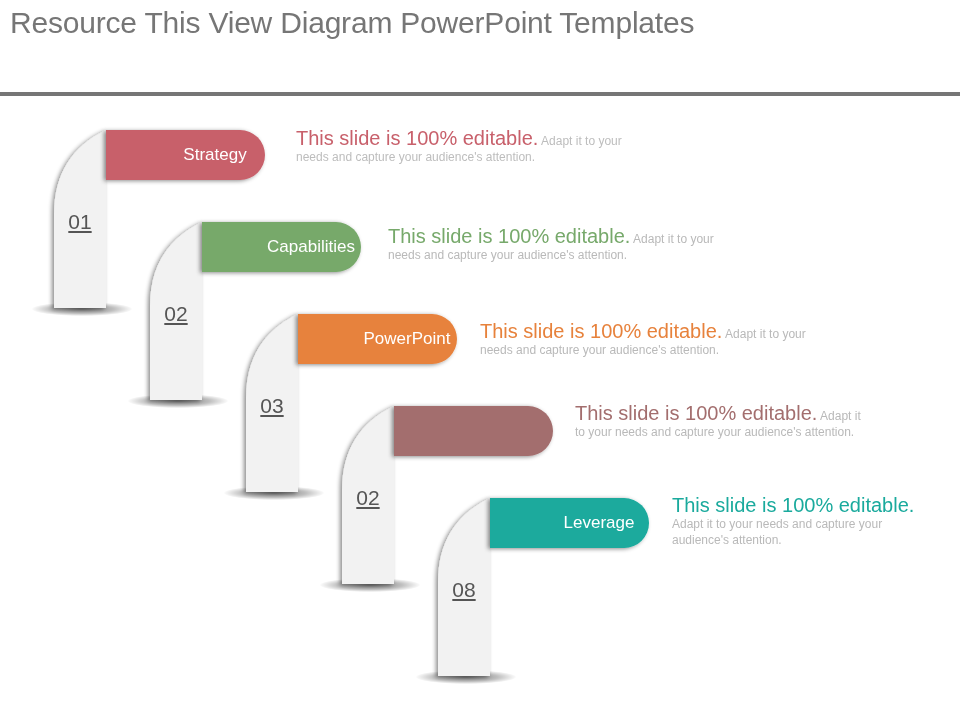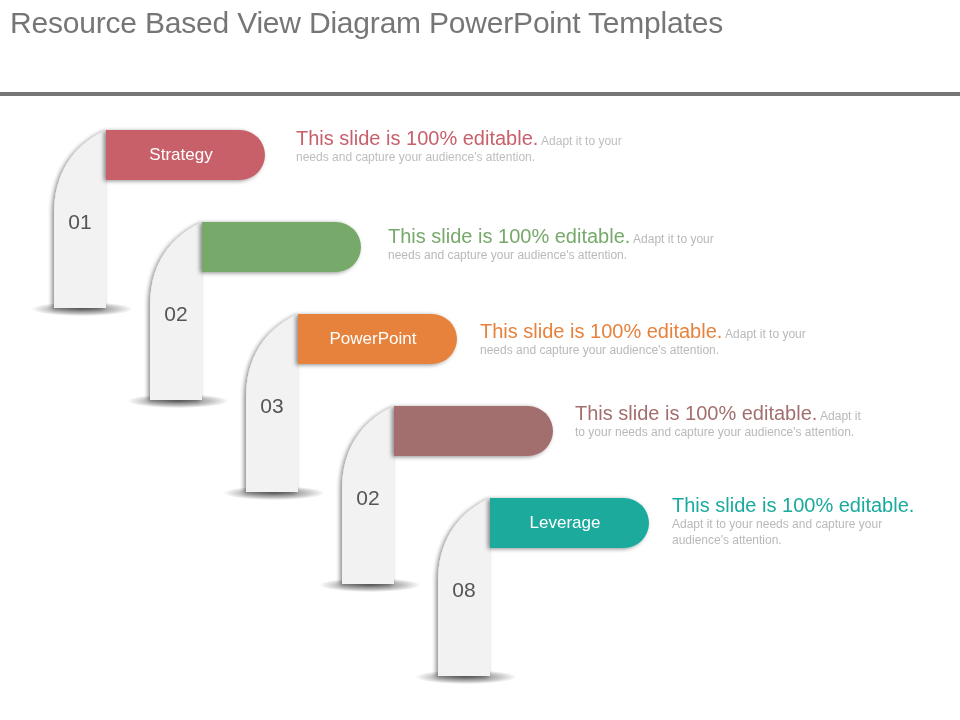--- a/index.html
+++ b/index.html
@@ -11,40 +11,40 @@
     position: absolute; left: 10px; top: 6px;
     font-size: 30px; color: #767676; letter-spacing: -0.2px; white-space: nowrap;
   }
   .rule {
     position: absolute; left: 0; top: 92px; width: 960px; height: 4px; background: #767676;
   }
   .step { position: absolute; width: 230px; height: 190px; }
   .step svg.shape { position: absolute; left: 0; top: 0; overflow: visible; }
   .step .num {
     position: absolute; left: 14px; top: 86px; width: 52px; text-align: center;
-    font-size: 21px; color: #555555;
+    font-size: 21px; color: #555555; text-decoration: underline;
   }
   .step .tab-label {
     position: absolute; left: 66px; top: 6px; width: 150px; height: 50px;
-    line-height: 50px; text-align: center; color: #ffffff; font-size: 17px;
+    line-height: 50px; text-align: center; color: #ffffff; font-size: 17px; padding-left: 34px;
   }
   .step .floor-shadow {
     position: absolute; left: -8px; top: 178px; width: 100px; height: 14px;
     border-radius: 50%;
     background: radial-gradient(ellipse at center, rgba(0,0,0,0.55) 0%, rgba(0,0,0,0.25) 45%, rgba(0,0,0,0) 72%);
   }
   .desc {
     position: absolute; font-size: 12px; line-height: 16px; color: #b9b9b9;
   }
   .desc .lead { font-size: 20px; }
 </style>
 </head>
 <body>
 
-<div class="title">Resource Based View Diagram PowerPoint Templates</div>
+<div class="title">Resource This View Diagram PowerPoint Templates</div>
 <div class="rule"></div>
 
 <div class="step" style="left:40px; top:124px;">
   <div class="floor-shadow"></div>
   <svg class="shape" width="230" height="190">
     <defs>
       <filter id="sh1" x="-20%" y="-20%" width="140%" height="140%">
         <feDropShadow dx="-2" dy="1" stdDeviation="2" flood-color="#000" flood-opacity="0.45"></feDropShadow>
       </filter>
     </defs>
@@ -63,20 +63,21 @@
   <svg class="shape" width="230" height="190">
     <defs>
       <filter id="sh2" x="-20%" y="-20%" width="140%" height="140%">
         <feDropShadow dx="-2" dy="1" stdDeviation="2" flood-color="#000" flood-opacity="0.45"></feDropShadow>
       </filter>
     </defs>
     <path d="M14 184 L14 90 C14 50 32 22 66 6 L66 184 Z" fill="#f2f2f2" filter="url(#sh2)"></path>
     <path d="M66 6 L200 6 A25 25 0 0 1 200 56 L66 56 Z" fill="#77a96b" filter="url(#sh2)"></path>
   </svg>
   <div class="num">02</div>
+  <div class="tab-label">Capabilities</div>
 </div>
 <div class="desc" style="left:388px; top:228px; width:330px;">
   <span class="lead" style="color:#77a96b;">This slide is 100% editable.</span><span> Adapt it to your needs and capture your audience's attention.</span>
 </div>
 
 <div class="step" style="left:232px; top:308px;">
   <div class="floor-shadow"></div>
   <svg class="shape" width="230" height="190">
     <defs>
       <filter id="sh3" x="-20%" y="-20%" width="140%" height="140%">

